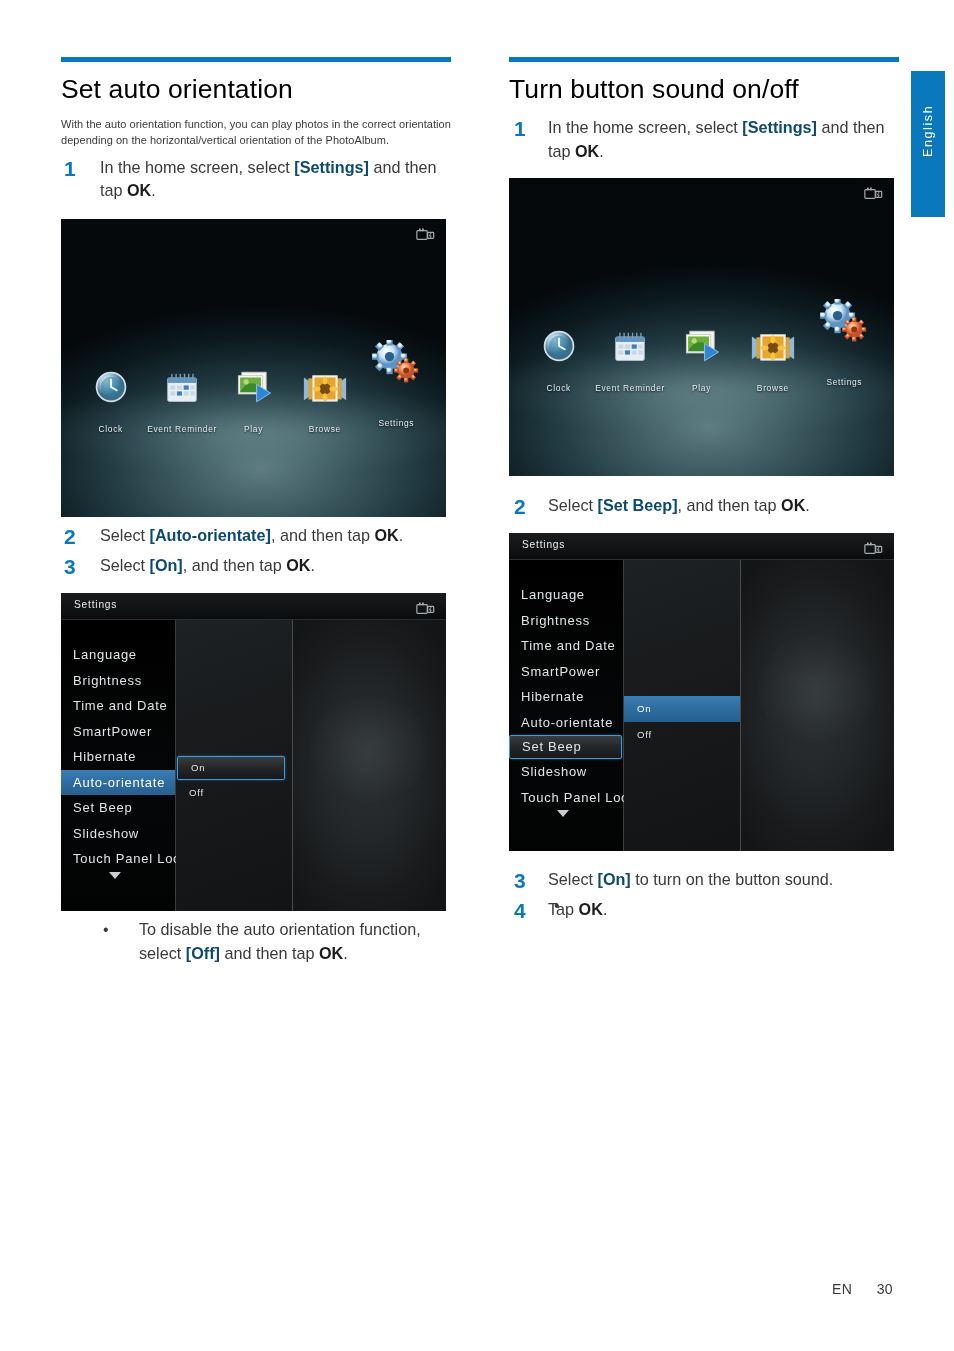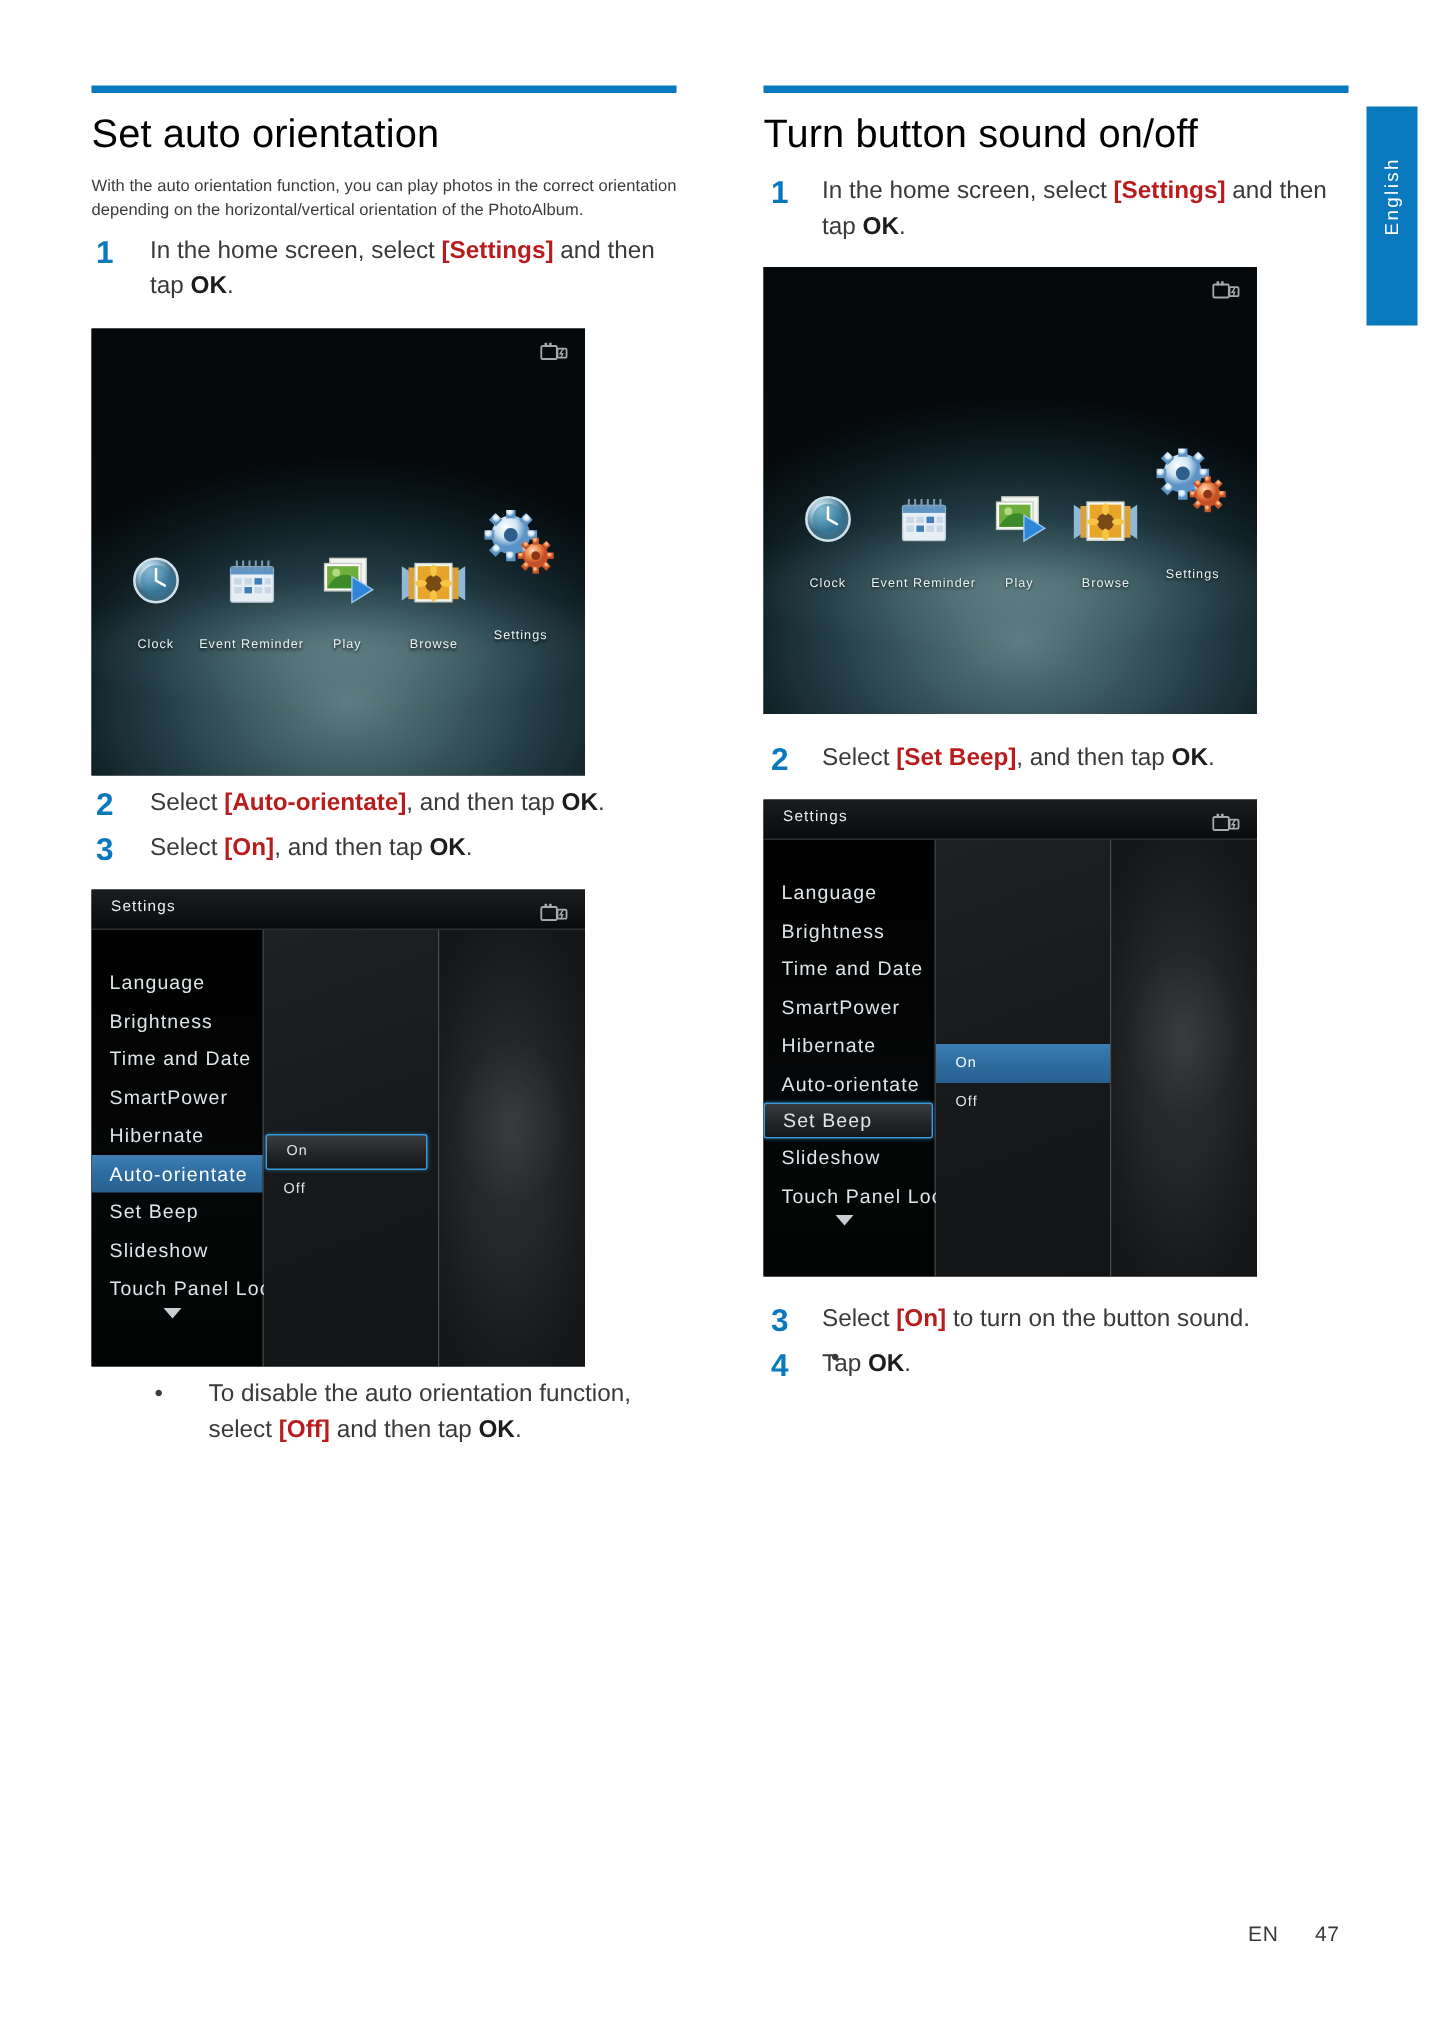--- a/index.html
+++ b/index.html
@@ -87,21 +87,21 @@
   .step .num {
     position: absolute;
     left: 3px;
     top: -2px;
     color: #0a78bd;
     font-size: 21px;
     font-weight: bold;
   }
   .step .num.rightcol { left: 5px; }
 
-  .step b, .bullet b { color: #b91c1c; font-weight: bold; }
+  .step b, .bullet b { color: #0c4a6e; font-weight: bold; }
   .ok { font-weight: bold; color: #1c1c1c; }
 
   
   .bullet {
     position: relative;
     padding-left: 78px;
     margin-top: 7px;
     font-size: 16.2px;
     line-height: 1.44;
     color: #3a3a3a;
@@ -115,21 +115,21 @@
   }
   .bullet.sub {
     padding-left: 78px;
     margin-top: 2px;
   }
   .bullet.sub .dot { left: 45px; }
 
   
   .shot {
     position: relative;
-    width: 329px;
+    width: 385px;
     overflow: hidden;
     background: #05090b;
     margin-top: 16px;
   }
   .shot.home   { height: 298px; }
   .shot.menu   { height: 318px; }
 
   
   .home-bg {
     position: absolute;
@@ -728,16 +728,16 @@
     </div>
 
     <div class="step" style="margin-top:6px">
       <span class="num rightcol">4</span>
       <span>Tap <span class="ok">OK</span>.</span>
     </div>
   </div>
 
   <div class="footer">
     <span>EN</span>
-    <span class="pg">47</span>
+    <span class="pg">30</span>
   </div>
 
 </div>
 
 </body></html>

